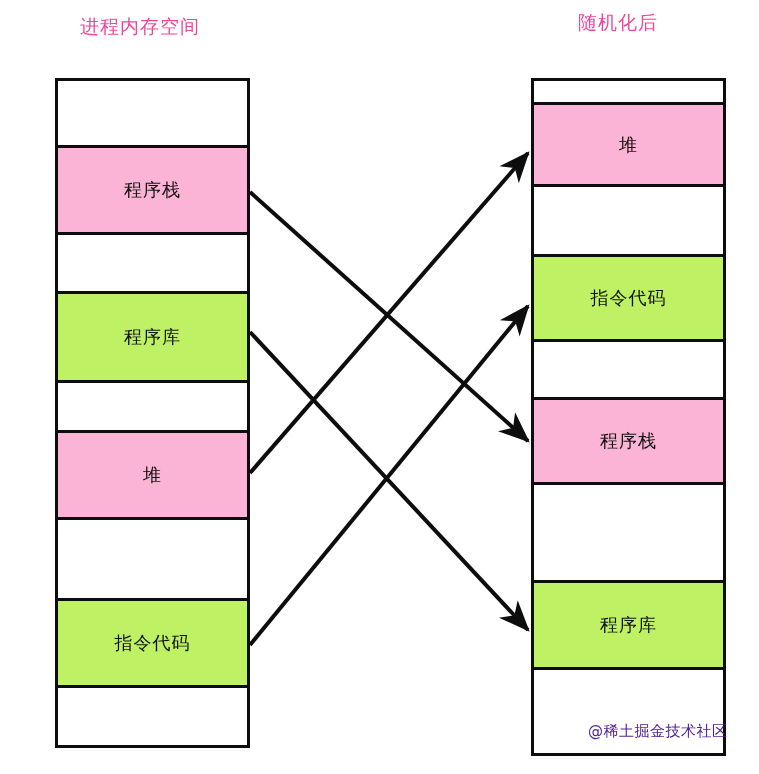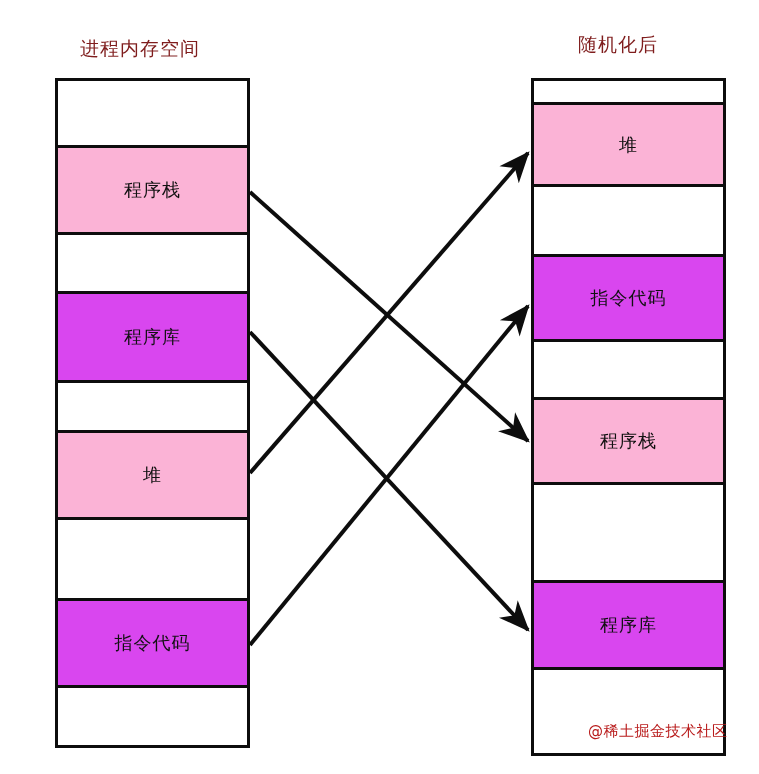--- a/index.html
+++ b/index.html
@@ -18,25 +18,24 @@
     position: absolute;
     inset: 0;
     width: 759px;
     height: 774px;
   }
 
   
   .col-title {
     position: absolute;
     font-size: 19px;
-    color: #7f1d1d;
+    color: #ec4899;
     letter-spacing: 1px;
     white-space: nowrap;
     font-weight: 400;
-    margin-top: 22px;
   }
   #title-left  { left: 80px;  top: 14px; }
   #title-right { left: 578px; top: 10px; }
 
   
   .memory-column {
     position: absolute;
     box-sizing: border-box;
     border: 3px solid #0d0d0d;
     background: #ffffff;
@@ -67,39 +66,39 @@
     color: #111111;
     letter-spacing: 1px;
   }
   .mem-block.filled {
     border-top: 3px solid #0d0d0d;
     border-bottom: 3px solid #0d0d0d;
   }
   .mem-block.stack,
   .mem-block.heap  { background: #fbb3d6; }
   .mem-block.lib,
-  .mem-block.code  { background: #d946ef; }
+  .mem-block.code  { background: #bef264; }
   .mem-block.empty { background: #ffffff; }
 
   
   #arrow-layer {
     position: absolute;
     left: 0; top: 0;
     width: 759px; height: 774px;
     z-index: 3;
     pointer-events: none;
   }
 
   
   #watermark {
     position: absolute;
     left: 588px;
     top: 722px;
     font-size: 15px;
-    color: #b91c1c;
+    color: #4c1d95;
     white-space: nowrap;
     z-index: 4;
     letter-spacing: 0.5px;
   }
 </style>
 </head>
 <body>
 
 <div id="stage">
 

